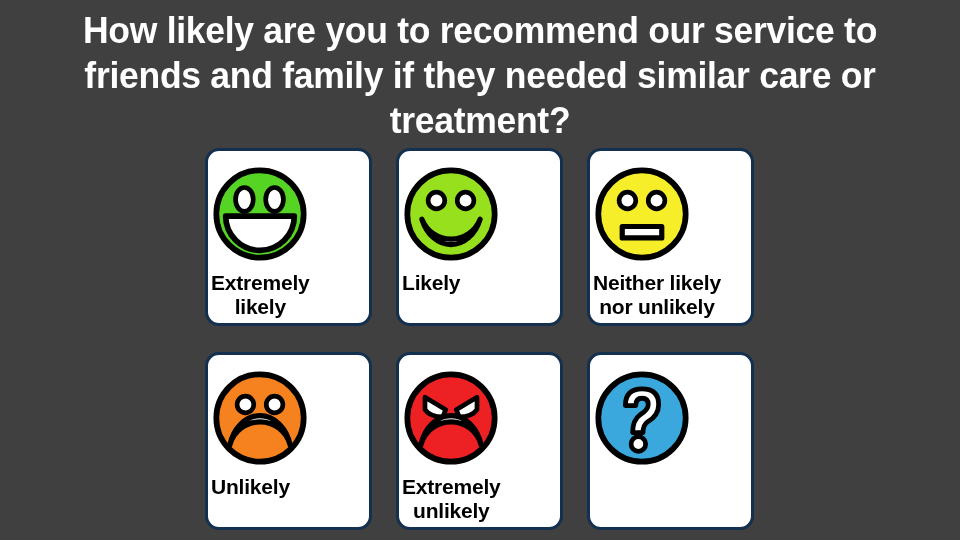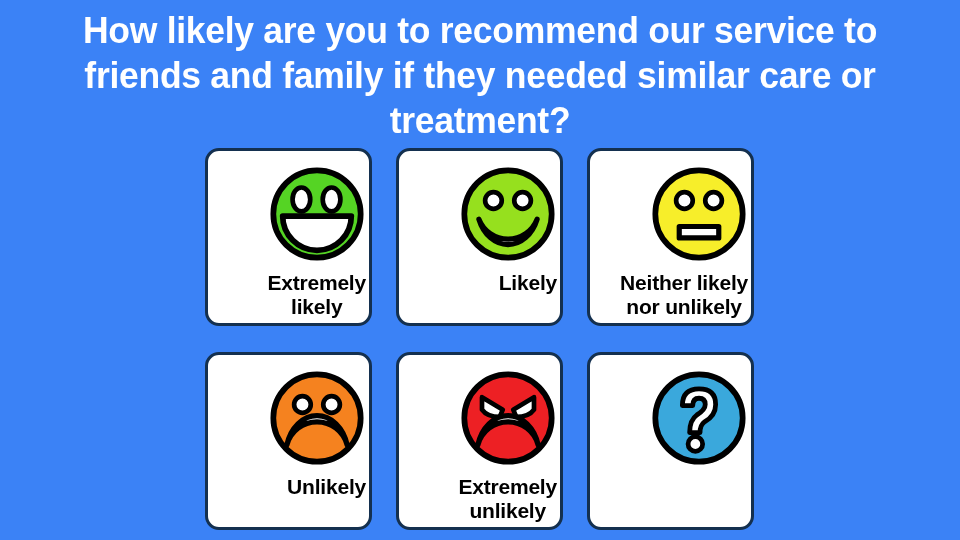--- a/index.html
+++ b/index.html
@@ -10,21 +10,21 @@
     width: 960px;
     height: 540px;
     overflow: hidden;
     background: #0c76c4;
     font-family: "Liberation Sans", sans-serif;
   }
   .slide {
     position: relative;
     width: 960px;
     height: 540px;
-    background: #3b82f6;
+    background: #404040;
     box-sizing: border-box;
   }
   .title {
     position: absolute;
     top: 8px;
     left: 50px;
     width: 860px;
     text-align: center;
     color: #ffffff;
     font-family: "Liberation Sans", sans-serif;
@@ -46,21 +46,21 @@
     column-gap: 24px;
     row-gap: 26px;
   }
   .card {
     background: #ffffff;
     border: 3px solid #14304f;
     border-radius: 14px;
     box-sizing: border-box;
     display: flex;
     flex-direction: column;
-    align-items: flex-end;
+    align-items: flex-start;
     justify-content: flex-start;
     padding-top: 11px;
     overflow: hidden;
   }
   .face-wrap {
     width: 104px;
     height: 104px;
     flex: none;
     display: block;
   }

